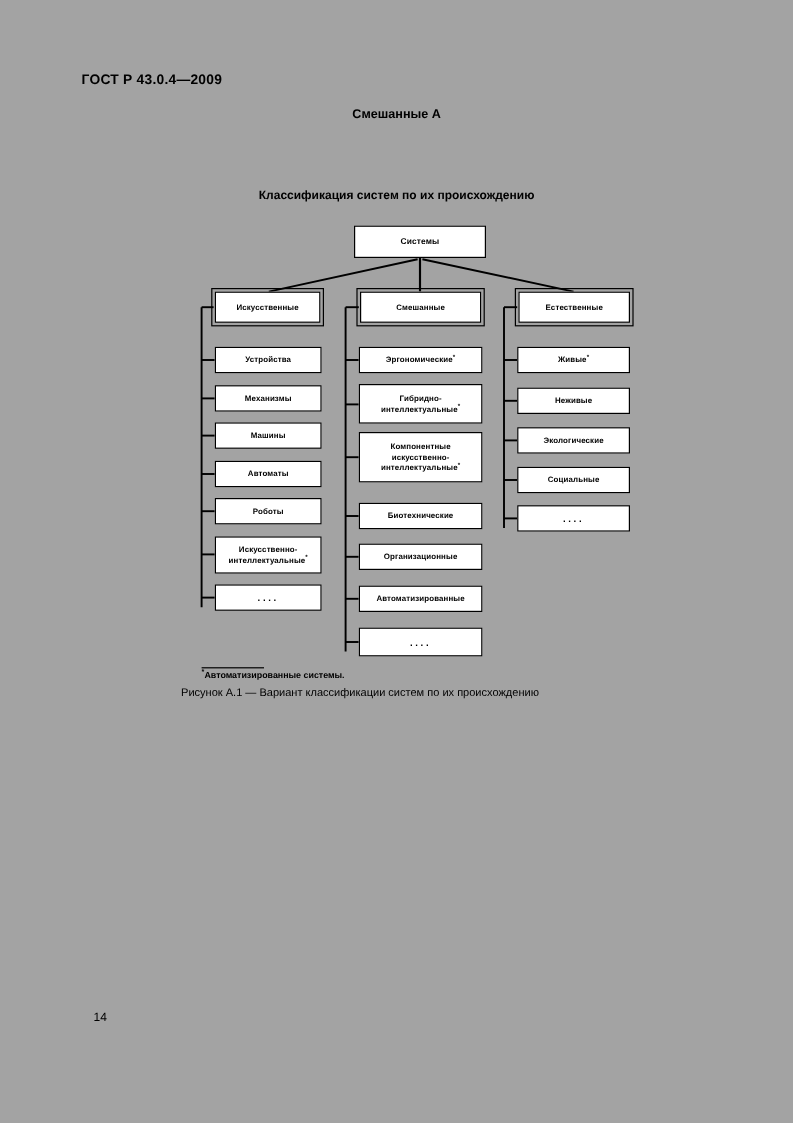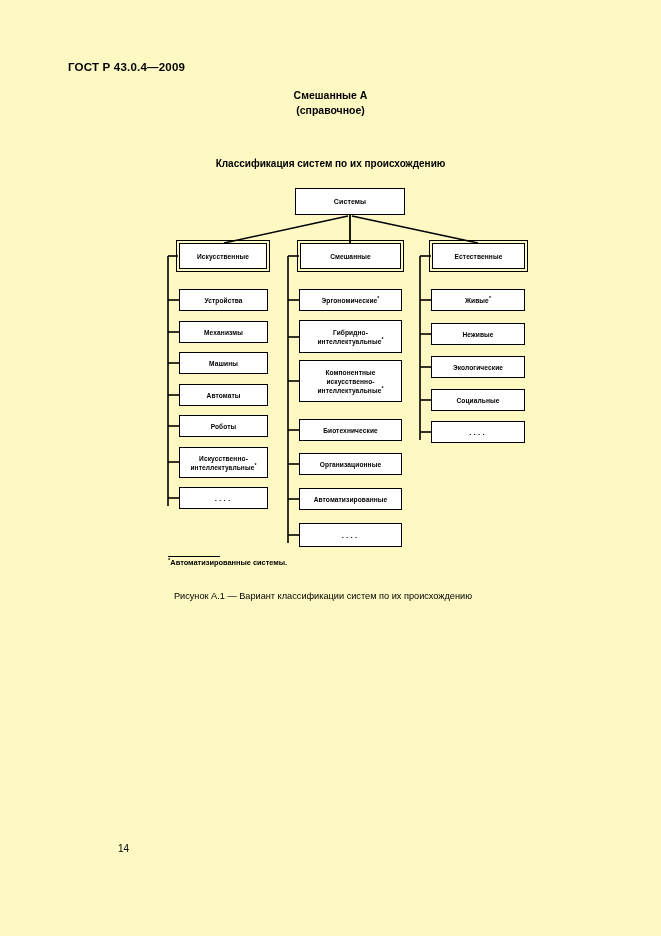--- a/index.html
+++ b/index.html
@@ -8,21 +8,21 @@
     background: #ffffff;
   }
   body {
     font-family: "Liberation Sans", sans-serif;
     color: #000000;
   }
   #page {
     position: relative;
     width: 661px;
     height: 936px;
-    background: #fef9c3;
+    background: #a3a3a3;
     overflow: hidden;
   }
 
   
   .doc-header {
     position: absolute;
     left: 68px;
     top: 61px;
     font-size: 11.5px;
     font-weight: bold;
@@ -118,45 +118,42 @@
   }
   .footnote .sup {
     font-size: 6px;
     vertical-align: super;
     line-height: 0;
   }
 
   .fig-caption {
     position: absolute;
     left: 0;
-    top: 591px;
+    top: 572px;
     width: 600px;
     text-align: center;
     font-size: 9.2px;
-    margin-left: 23px;
   }
 
   .page-number {
     position: absolute;
     left: 78px;
     top: 843px;
     font-size: 10px;
-    margin-left: 40px;
   }
 </style>
 </head>
 <body>
 
 <div id="page">
 
   <div class="doc-header">ГОСТ Р 43.0.4—2009</div>
 
   <div class="appendix-block">
     <div>Смешанные А</div>
-    <div class="sub">(справочное)</div>
   </div>
 
   <div class="fig-title">Классификация систем по их происхождению</div>
 
   <svg id="diagram" viewBox="0 0 661 936" xmlns="http://www.w3.org/2000/svg">
 
     <line x1="350" y1="215" x2="350" y2="243" stroke-width="1.8"></line>
     <line x1="348" y1="216" x2="224" y2="243" stroke-width="1.6"></line>
     <line x1="352" y1="216" x2="478" y2="243" stroke-width="1.6"></line>
 

